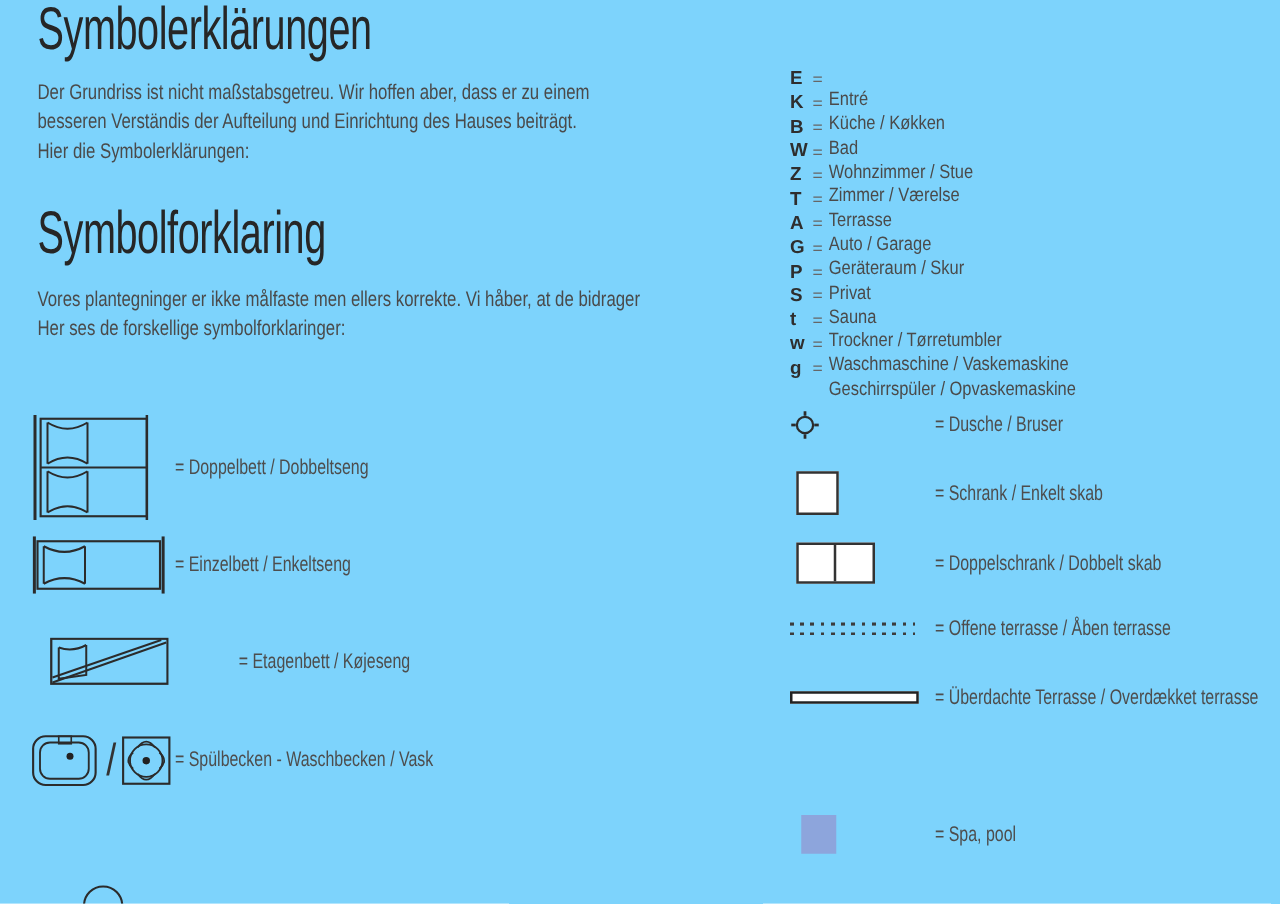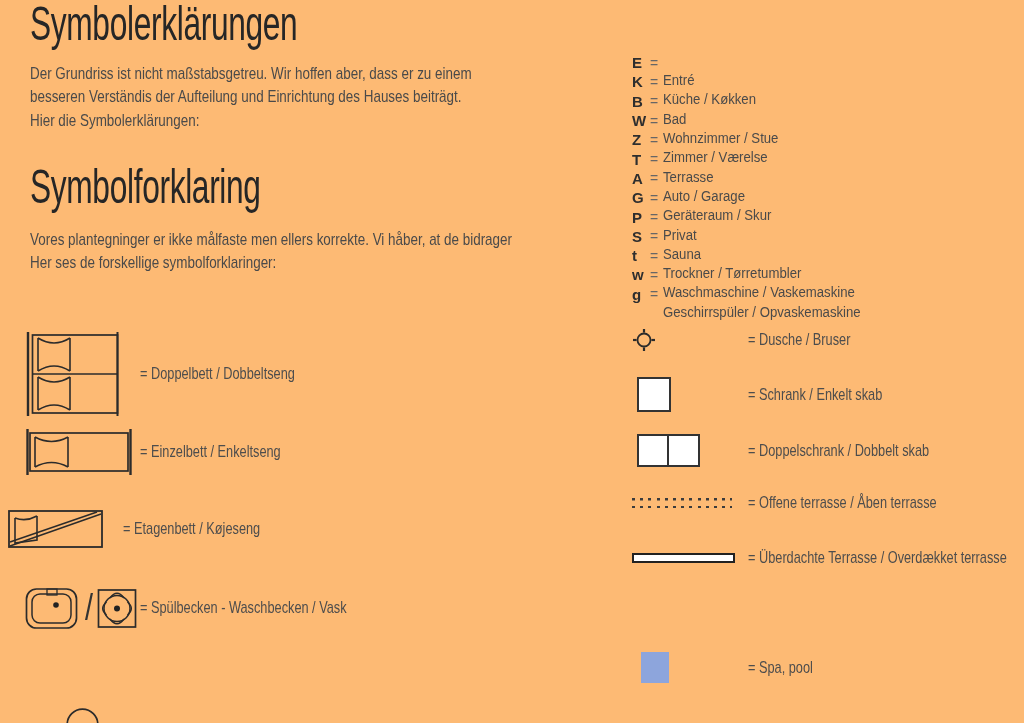--- a/index.html
+++ b/index.html
@@ -1,16 +1,16 @@
 <!DOCTYPE html>
 <html><head>
 <meta charset="utf-8">
 <style>
   html,body{margin:0;padding:0;background:#ffffff;}
-  .page{position:relative;width:1024px;height:723px;background:#fdba74;overflow:hidden;
+  .page{position:relative;width:1024px;height:723px;background:#7dd3fc;overflow:hidden;
         font-family:"Liberation Sans",sans-serif;color:#4d4d4d;}
   .abs{position:absolute;}
   
   .cx66{display:inline-block;transform:scaleX(.66);transform-origin:0 50%;white-space:nowrap;}
   .cx75{display:inline-block;transform:scaleX(.75);transform-origin:0 50%;white-space:nowrap;}
   .cx79{display:inline-block;transform:scaleX(.79);transform-origin:0 50%;white-space:nowrap;}
   .cx85{display:inline-block;transform:scaleX(.85);transform-origin:0 50%;white-space:nowrap;}
   .hd{font-size:48px;line-height:48px;font-weight:400;color:#262626;letter-spacing:-.5px;margin:0;}
   .para{font-size:17px;line-height:23.4px;color:#4a4a4a;}
   .para .ln{display:block;height:23.4px;}
@@ -148,21 +148,21 @@
       <svg width="108" height="46" viewBox="0 0 108 46">
         <line class="st" x1="2.5" y1="0" x2="2.5" y2="46" stroke-width="2.4"></line>
         <line class="st" x1="105.5" y1="0" x2="105.5" y2="46" stroke-width="2.4"></line>
         <rect class="st" x="5" y="4" width="98" height="38" stroke-width="1.7"></rect>
         <path class="st" stroke-width="1.6" d="M10 8 L10 38 M43 8 L43 38 M10 8 Q26.5 17 43 8 M10 38 Q26.5 29 43 38"></path>
       </svg>
     </span>
     <span class="lbl cx75">= Einzelbett / Enkeltseng</span>
   </div>
 
-  <div class="row" style="left:8px;top:510px;height:38px;">
+  <div class="row" style="left:40px;top:510px;height:38px;gap:36px;">
     <span class="icb-l">
       <svg width="95" height="38" viewBox="0 0 95 38">
         <rect class="st" x="1" y="1" width="93" height="36" stroke-width="1.8"></rect>
         <line class="st" x1="2" y1="36" x2="93" y2="4" stroke-width="1.5"></line>
         <line class="st" x1="2" y1="32" x2="89" y2="2" stroke-width="1.5"></line>
         <path class="st" stroke-width="1.6" d="M7 8 L7 33 L29 30 L29 6"></path>
         <path class="st" stroke-width="1.6" d="M7 8 Q18 12 29 6"></path>
       </svg>
     </span>
     <span class="lbl cx75">= Etagenbett / Køjeseng</span>

